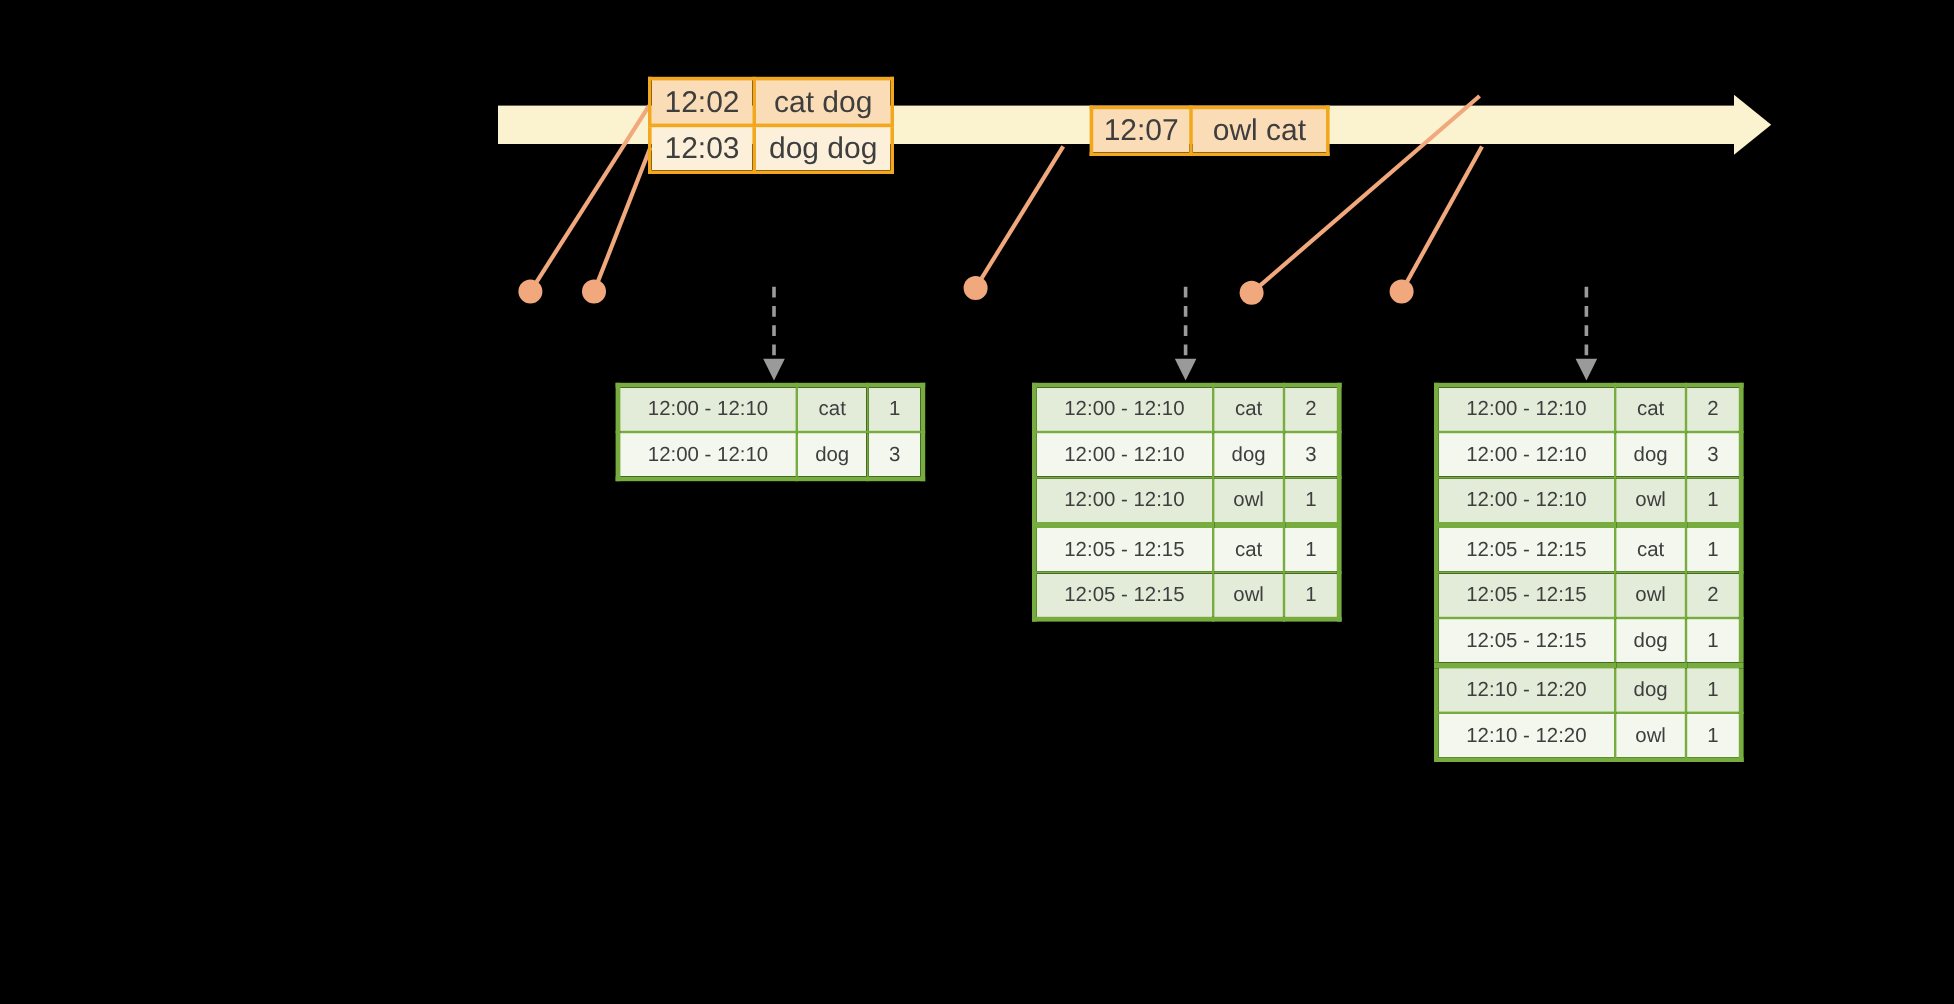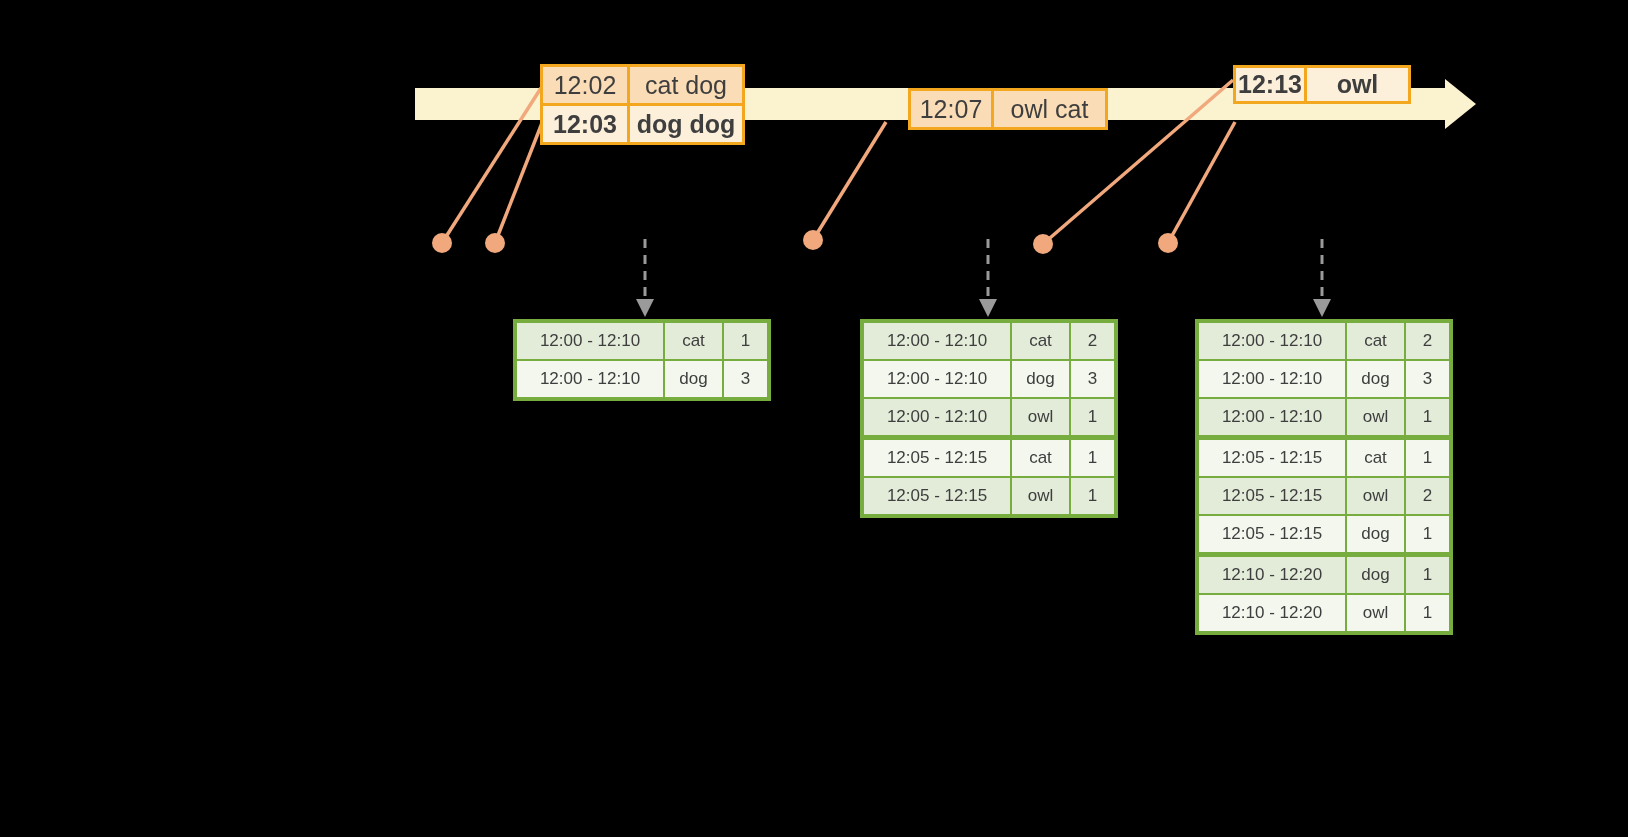--- a/index.html
+++ b/index.html
@@ -12,21 +12,21 @@
   .dot{fill:var(--connector,#F0A87C);}
   .trig{stroke:var(--trigger-arrow,#9A9A9A);stroke-width:3;stroke-dasharray:9 7;}
   .trighead{fill:var(--trigger-arrow,#9A9A9A);}
 
   table{position:absolute;z-index:2;border-collapse:collapse;table-layout:fixed;}
   td{padding:0;text-align:center;vertical-align:middle;color:var(--cell-text,#3E3E3E);overflow:hidden;}
 
   .event-table{border:3px solid var(--event-table-border,#F2A71E);}
   .event-table td{border:3px solid var(--event-table-border,#F2A71E);font-size:25px;}
   .event-table tr.peach td{background:var(--event-row-peach,#FADCB6);}
-  .event-table tr.cream td{background:var(--event-row-cream,#FCF0DB);font-weight:bold;}
+  .event-table tr.cream td{background:var(--event-row-cream,#FCF0DB);}
   .et1{left:520px;top:64px;}   .et1 td{height:36px;} .et1 .c1{width:84px;}  .et1 .c2{width:112px;}
   .et2{left:888px;top:88px;}   .et2 td{height:36px;} .et2 .c1{width:80px;}  .et2 .c2{width:111px;}
   .et3{left:1213px;top:65px;}  .et3 td{height:33px;} .et3 .c1{width:68px;}  .et3 .c2{width:101px;}
 
   .result-table{border:4px solid var(--result-table-border,#77AC3F);}
   .result-table td{border:2px solid var(--result-table-border,#77AC3F);height:36px;font-size:17px;}
   .result-table tr:nth-child(odd) td{background:var(--result-row-green,#E3ECD9);}
   .result-table tr:nth-child(even) td{background:var(--result-row-light,#F3F7EE);}
   .result-table tr.group-start td{border-top:5px solid var(--result-table-border,#77AC3F);}
   .result-table .cw{width:146px;} .result-table .cword{width:57px;} .result-table .cn{width:43px;}
@@ -84,24 +84,20 @@
     <tbody>
         <tr class="peach">
       <td class="c1">12:07</td>
       <td class="c2">owl cat</td>
     </tr>
   </tbody>
     </table>
 
   <table class="event-table et3">
     <tbody>
-    <tr class="cream">
-      <td class="c1">12:13</td>
-      <td class="c2">owl</td>
-    </tr>
   </tbody>
     </table>
 
   <table class="result-table rt1">
     <tbody>
         <tr>
       <td class="cw">12:00 - 12:10</td>
       <td class="cword">cat</td>
       <td class="cn">1</td>
     </tr>

